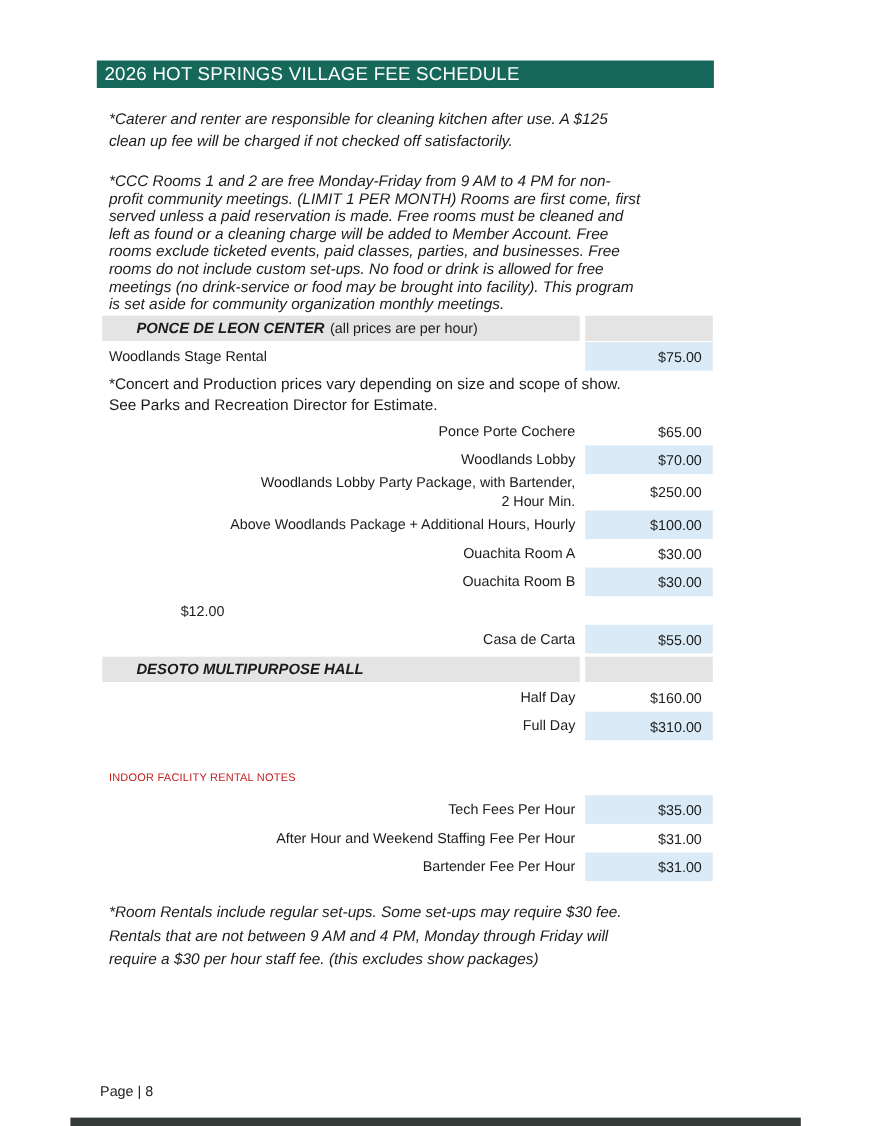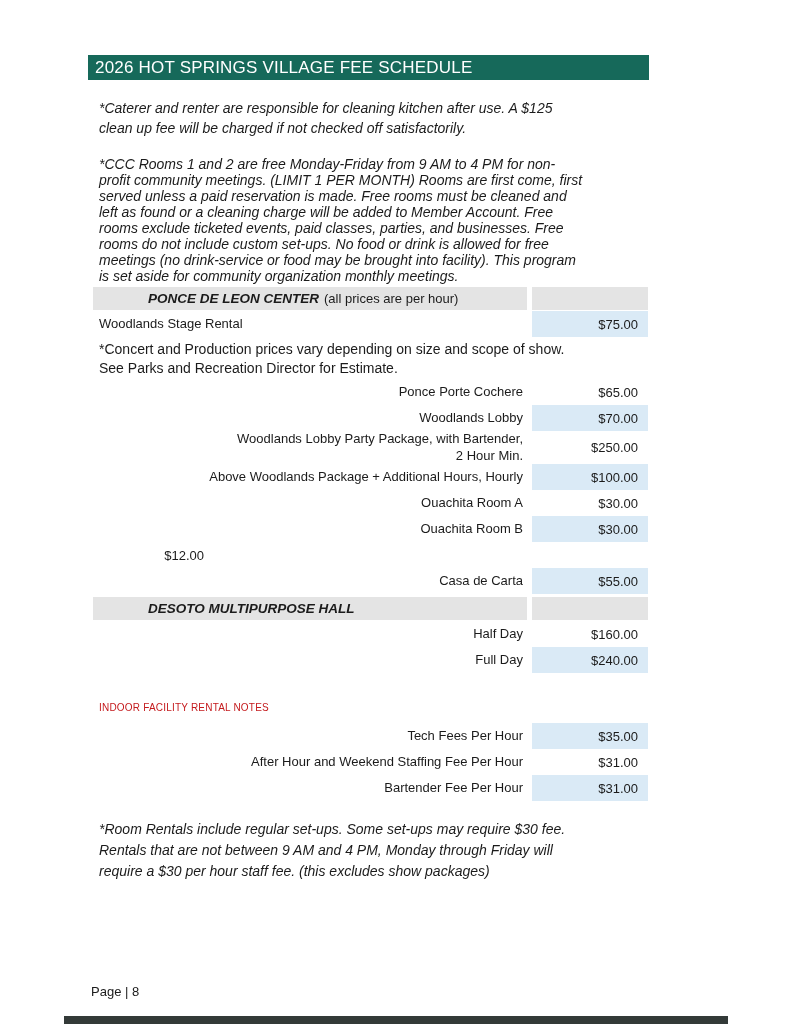--- a/index.html
+++ b/index.html
@@ -24,21 +24,21 @@
   .italic{font-style:italic;}
   .note-caterer{top:99px;width:474px;}
   .note-ccc{top:156px;width:486px;line-height:16px;}
   .note-concert{top:340px;width:474px;font-style:normal;line-height:1.38;}
   .note-rooms{top:819px;width:486px;line-height:1.5;}
   .section-bar{
     position:absolute;left:93px;width:555px;height:23px;display:flex;
   }
   .section-bar .sec-label-cell{
     width:434px;background:var(--section-bar-bg);display:flex;align-items:center;
-    padding-left:55px;box-sizing:border-box;white-space:nowrap;
+    padding-left:31px;box-sizing:border-box;white-space:nowrap;
   }
   .section-bar .sec-price-cell{width:116px;margin-left:5px;background:var(--section-bar-bg);}
   .sec-title{font-weight:bold;font-style:italic;font-size:13.5px;}
   .sec-suffix{font-size:13px;margin-left:5px;}
   .sec-ponce{top:287px;}
   .sec-desoto{top:597px;}
   .rows{position:absolute;left:93px;width:555px;}
   .rows-stage{top:311px;}
   .rows-ponce{top:379px;}
   .rows-desoto{top:621px;}
@@ -146,21 +146,21 @@
 
   <div class="rows rows-desoto">
 
       <div class="fee-row">
         <div class="fee-label">Half Day</div>
         <div class="fee-price">$160.00</div>
       </div>
 
       <div class="fee-row shaded">
         <div class="fee-label">Full Day</div>
-        <div class="fee-price">$240.00</div>
+        <div class="fee-price">$310.00</div>
       </div>
     </div>
 
   <div class="red-heading">INDOOR FACILITY RENTAL NOTES</div>
 
   <div class="rows rows-indoor">
 
       <div class="fee-row shaded">
         <div class="fee-label">Tech Fees Per Hour</div>
         <div class="fee-price">$35.00</div>

